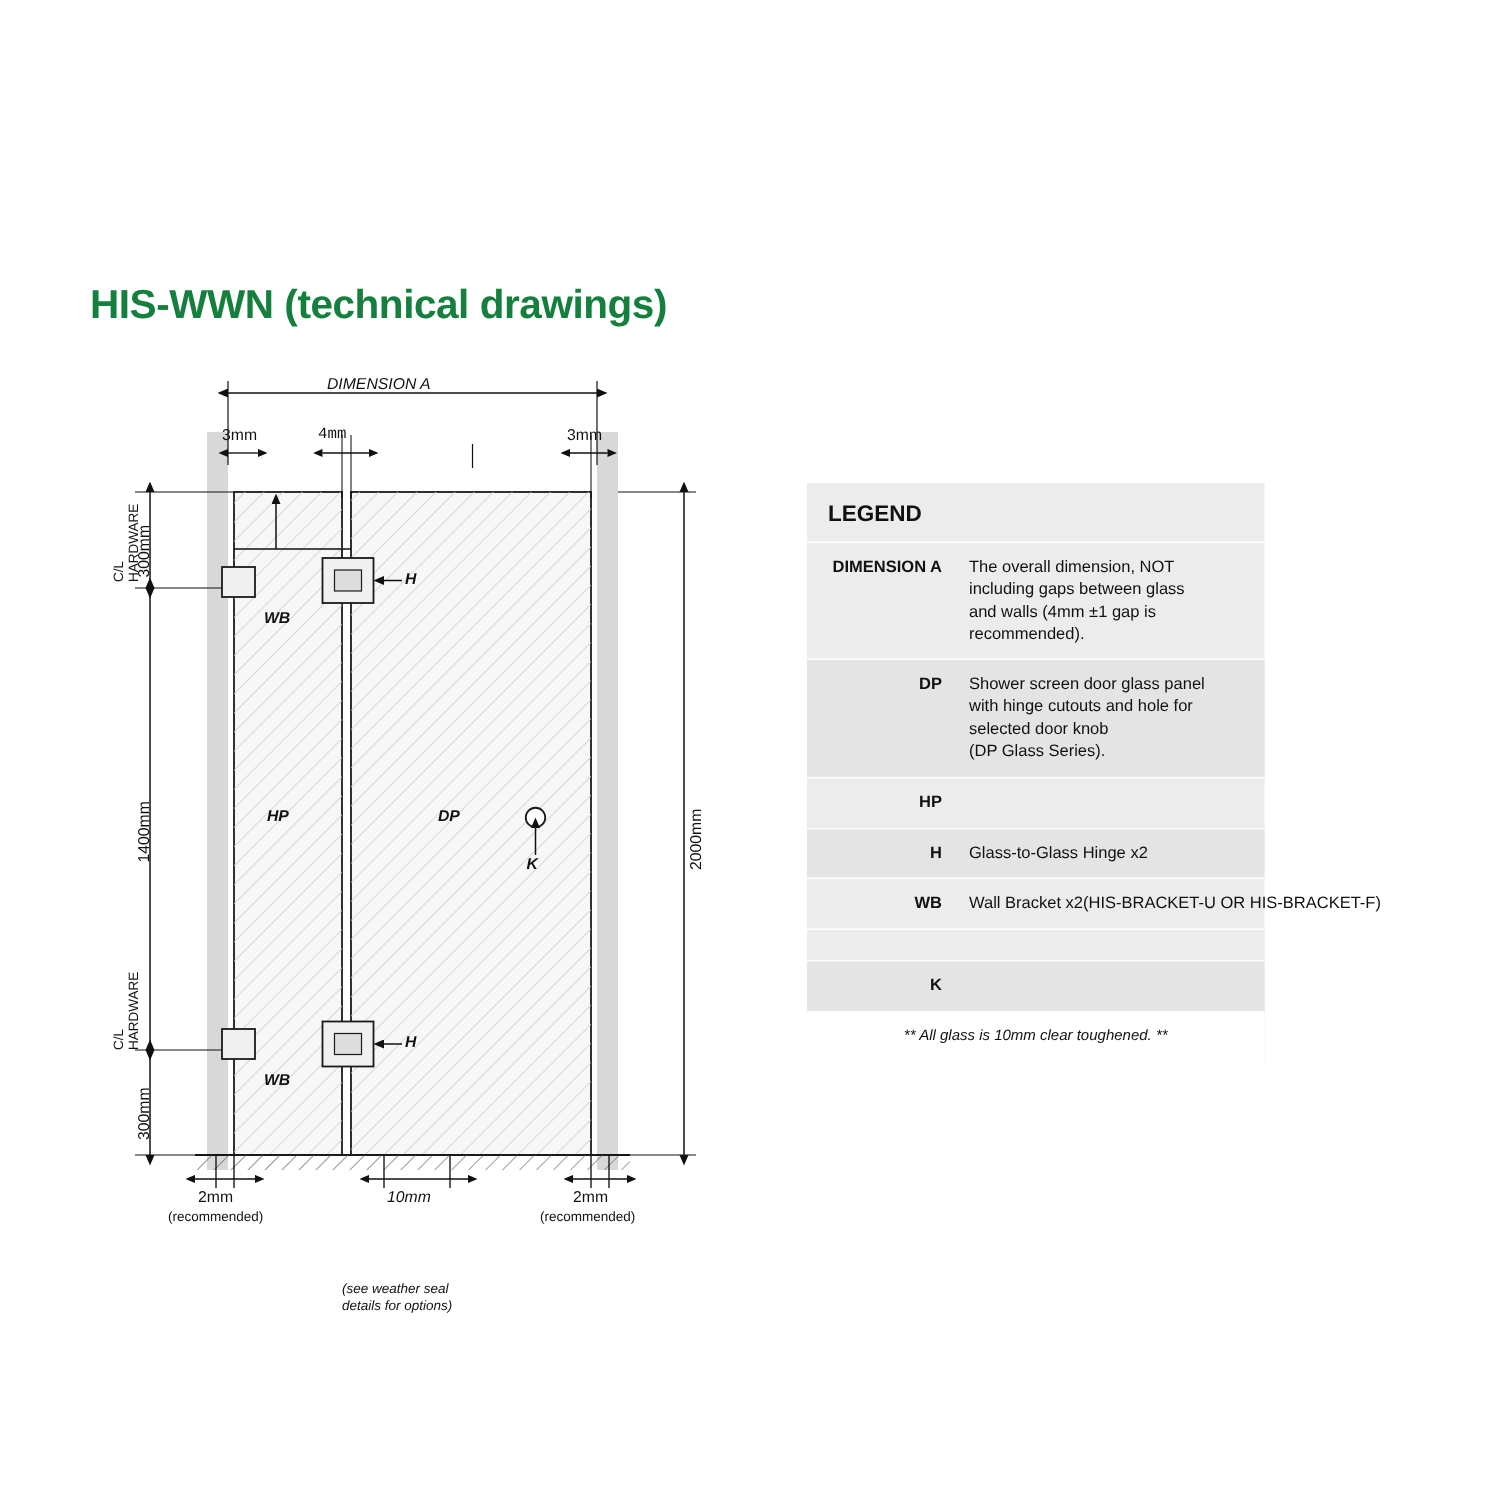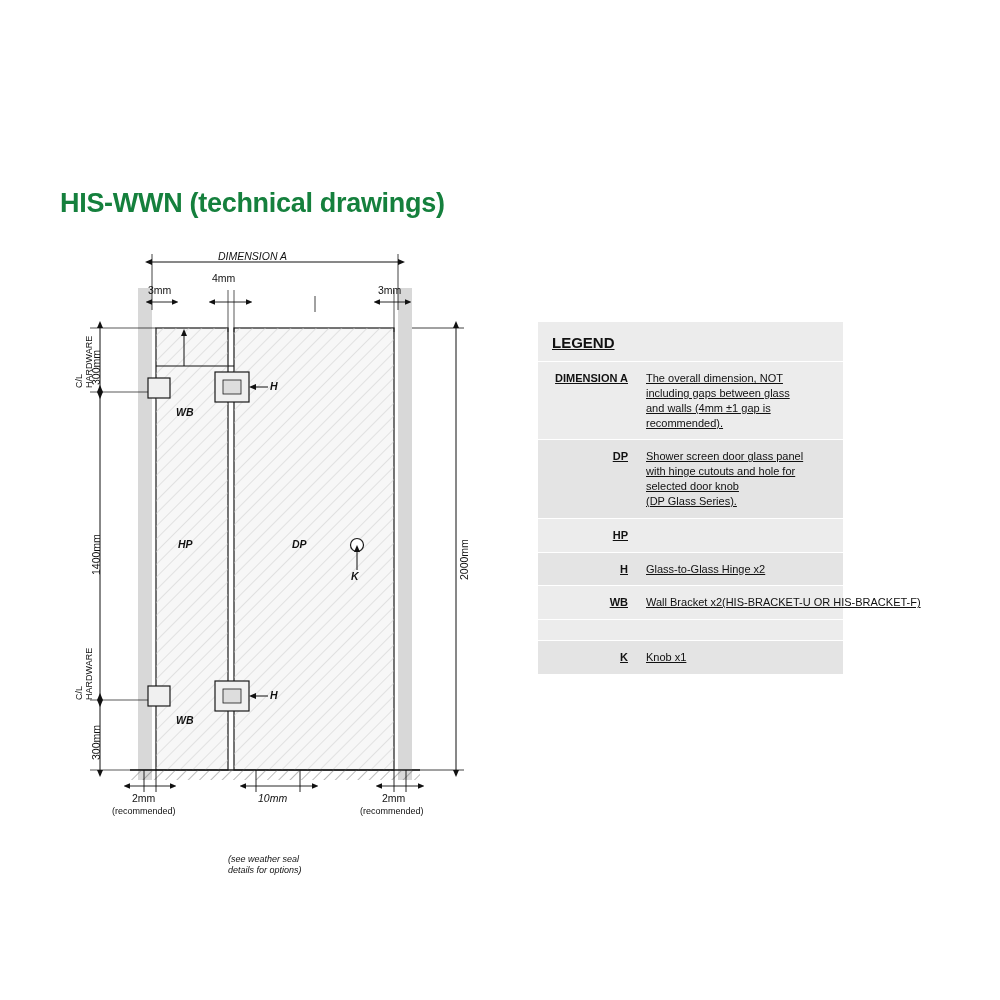--- a/index.html
+++ b/index.html
@@ -53,21 +53,20 @@
   }
 
   
   #legend {
     position: absolute;
     left: 538px;
     top: 322px;
     width: 305px;
     background: #ececec;
     font-size: 11px;
-    text-decoration: underline;
   }
   #legend .legend-title {
     font-size: 15px;
     font-weight: bold;
     padding: 12px 14px 10px 14px;
     border-bottom: 1px solid #ffffff;
   }
   .lg-row {
     display: flex;
     align-items: flex-start;
@@ -187,21 +186,21 @@
     <line x1="186" y1="546" x2="252" y2="546" stroke="#111" stroke-width="0.9" marker-start="url(#arrL)" marker-end="url(#arrR)"></line>
     <line x1="334" y1="530" x2="334" y2="552" stroke="#111" stroke-width="0.9"></line>
     <line x1="346" y1="530" x2="346" y2="552" stroke="#111" stroke-width="0.9"></line>
     <line x1="322" y1="546" x2="358" y2="546" stroke="#111" stroke-width="0.9" marker-start="url(#arrL)" marker-end="url(#arrR)"></line>
   </svg>
 
   
   <div class="lbl lbl-i" style="left:158px; top:10px;">DIMENSION A</div>
 
   <div class="lbl" style="left:88px; top:44px;">3mm</div>
-  <div class="lbl" style="left:152px; top:32px;">4mm</div>
+  <div class="lbl" style="left:152px; top:44px;font-family:Liberation Mono, monospace;">4mm</div>
   <div class="lbl" style="left:318px; top:44px;">3mm</div>
 
   <div class="lbl vert" style="left:398px; top:340px;">2000mm</div>
 
   <div class="lbl vert small" style="left:14px; top:148px; white-space:pre;">C/L
 HARDWARE</div>
   <div class="lbl vert" style="left:30px; top:145px;">300mm</div>
 
   <div class="lbl vert" style="left:30px; top:335px;">1400mm</div>
 
@@ -261,16 +260,16 @@
 
   <div class="lg-row">
     <div class="lg-key">WB</div>
     <div class="lg-val nowrap">Wall Bracket x2(HIS-BRACKET-U OR HIS-BRACKET-F)</div>
   </div>
 
   <div class="spacer"></div>
 
   <div class="lg-row alt">
     <div class="lg-key">K</div>
-    <div class="lg-val">Knob x1</div>
-  </div>
-
+  </div>
+
+  <div class="lg-note">** All glass is 10mm clear toughened. **</div>
 </div>
 
 </body></html>

